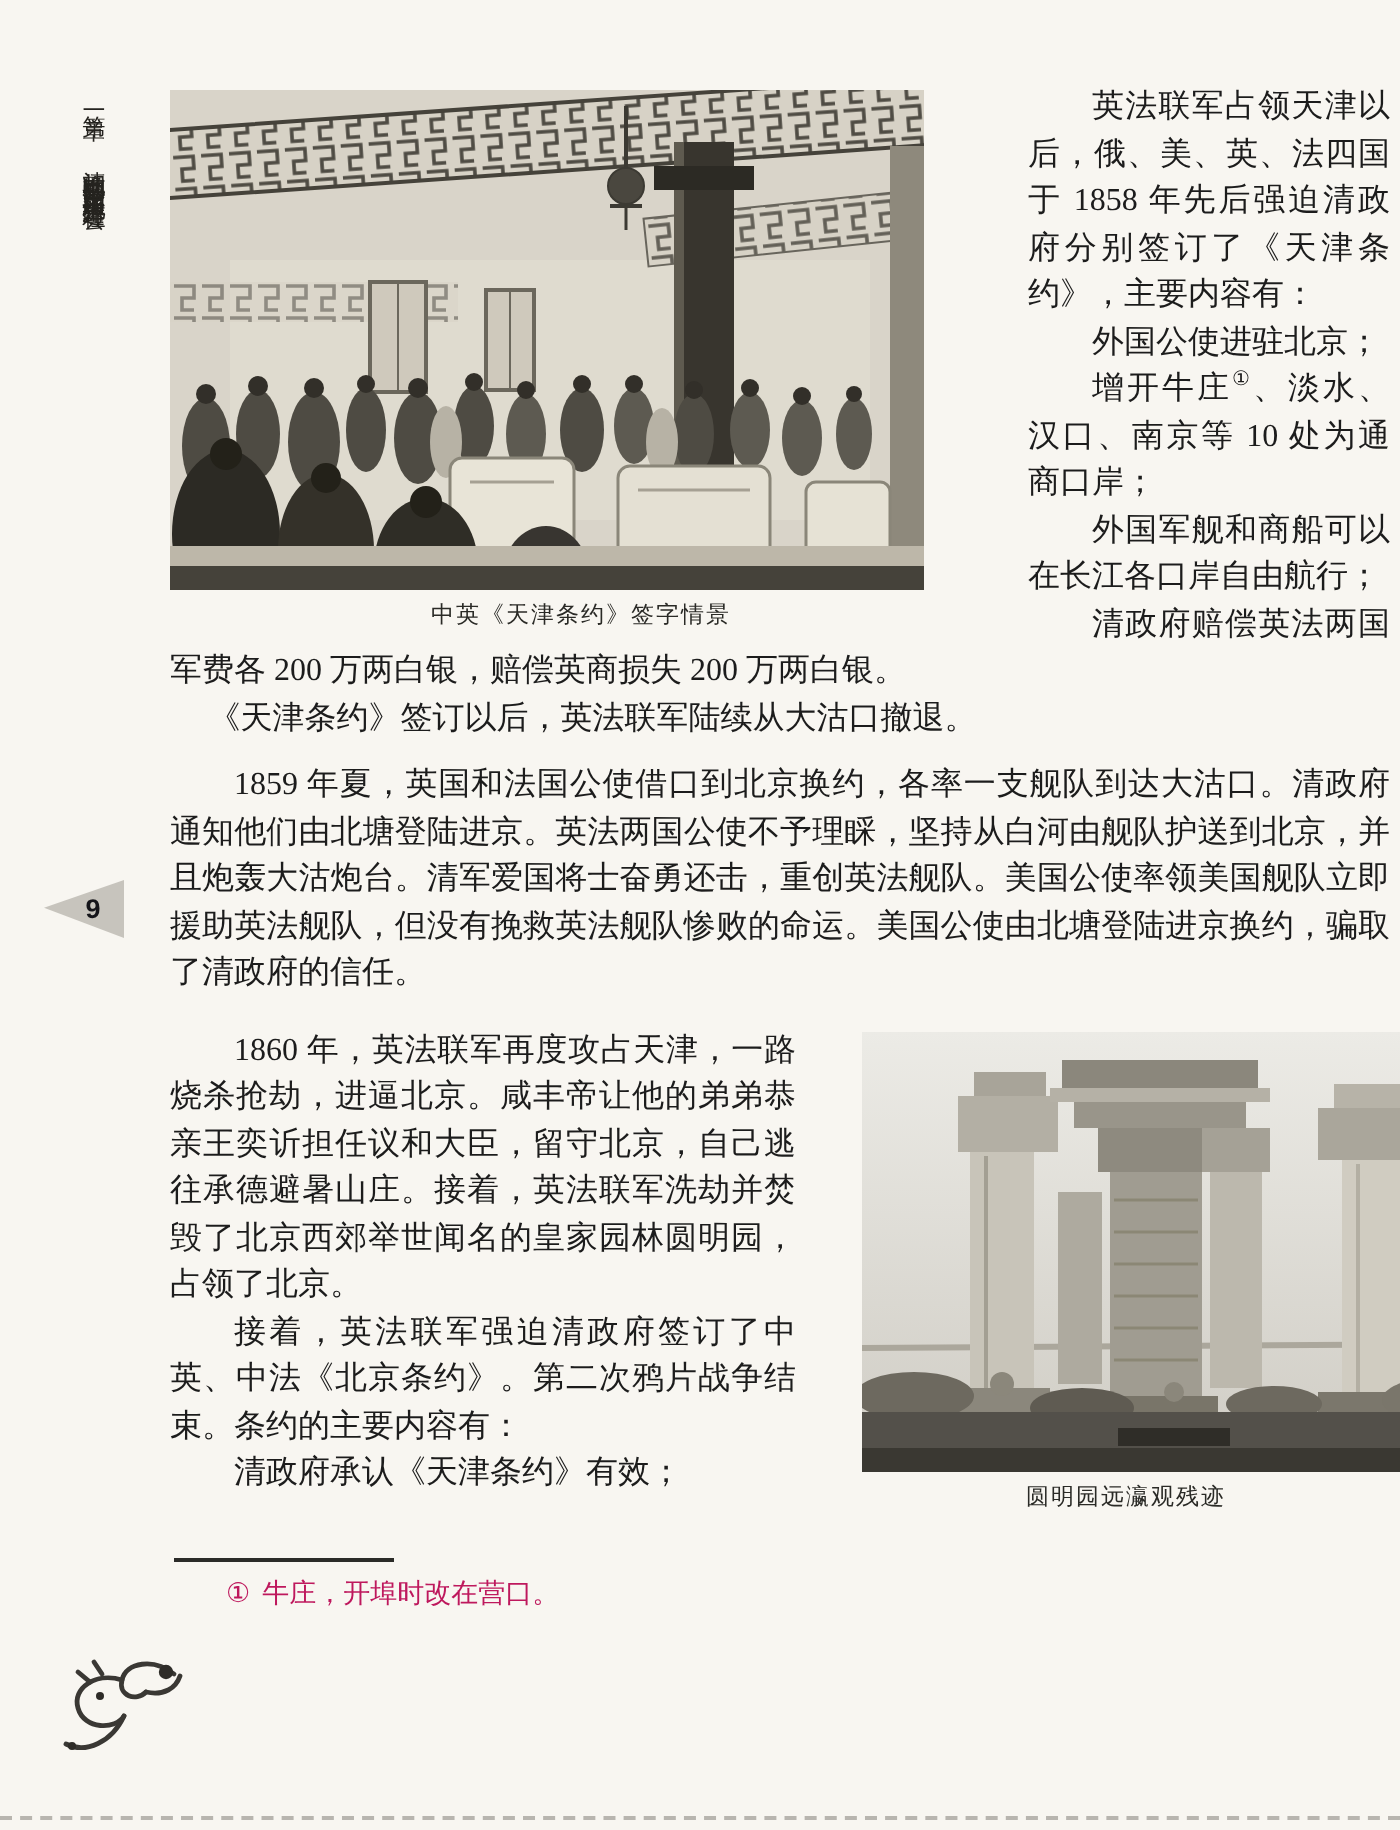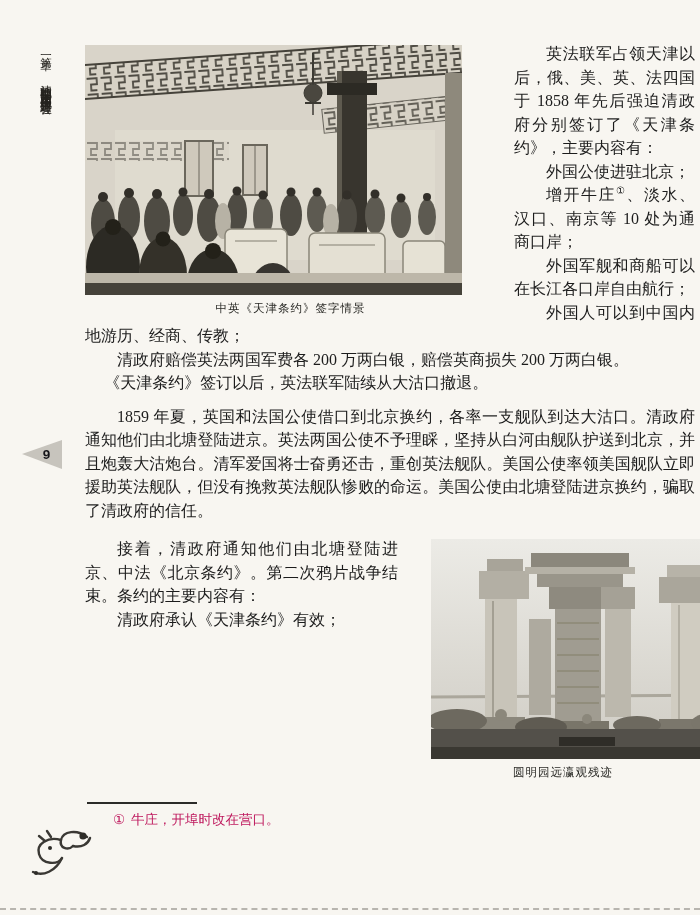--- a/index.html
+++ b/index.html
@@ -168,21 +168,20 @@
           <rect x="0" y="228" width="377" height="10" fill="#bdb7a9"></rect>
           <rect x="0" y="238" width="377" height="12" fill="#45423a"></rect>
         </svg>
         <span class="fig-caption">中英《天津条约》签字情景</span>
       </div>
 
       <p>英法联军占领天津以后，俄、美、英、法四国于 1858 年先后强迫清政府分别签订了《天津条约》，主要内容有：</p>
       <p>外国公使进驻北京；</p>
       <p><span>增开牛庄</span><sup class="note-ref">①</sup><span>、淡水、汉口、南京等 10 处为通商口岸；</span></p>
       <p>外国军舰和商船可以在长江各口岸自由航行；</p>
-      <p>外国人可以到中国内地游历、经商、传教；</p>
       <p>清政府赔偿英法两国军费各 200 万两白银，赔偿英商损失 200 万两白银。</p>
       <p class="small-indent">《天津条约》签订以后，英法联军陆续从大沽口撤退。</p>
       <p class="gap-top">1859 年夏，英国和法国公使借口到北京换约，各率一支舰队到达大沽口。清政府通知他们由北塘登陆进京。英法两国公使不予理睬，坚持从白河由舰队护送到北京，并且炮轰大沽炮台。清军爱国将士奋勇还击，重创英法舰队。美国公使率领美国舰队立即援助英法舰队，但没有挽救英法舰队惨败的命运。美国公使由北塘登陆进京换约，骗取了清政府的信任。</p>
     </div>
 
     <div class="section2">
 
       <div class="fig-right figure-frame">
         <svg width="302" height="220" viewBox="0 0 302 220">
           <defs>
@@ -240,21 +239,22 @@
             <circle cx="70" cy="176" r="6" fill="#8b877b"></circle>
             <circle cx="156" cy="180" r="5" fill="#8b877b"></circle>
           </g>
           <rect x="0" y="190" width="302" height="30" fill="#53504a"></rect>
           <rect x="0" y="208" width="302" height="12" fill="#3a3832"></rect>
           <rect x="128" y="198" width="56" height="9" fill="#2f2d28"></rect>
         </svg>
         <span class="fig-caption">圆明园远瀛观残迹</span>
       </div>
 
-      <p>接着，清政府通知他们由北塘登陆进京、中法《北京条约》。第二次鸦片战争结束。条约的主要内容有：</p>
+      <p>1860 年，英法联军再度攻占天津，一路烧杀抢劫，进逼北京。咸丰帝让他的弟弟恭亲王奕䜣担任议和大臣，留守北京，自己逃往承德避暑山庄。接着，英法联军洗劫并焚毁了北京西郊举世闻名的皇家园林圆明园，占领了北京。</p>
+      <p>接着，英法联军强迫清政府签订了中英、中法《北京条约》。第二次鸦片战争结束。条约的主要内容有：</p>
       <p>清政府承认《天津条约》有效；</p>
     </div>
 
     <div class="footnote-block">
       <div class="footnote-rule"></div>
       <div class="footnote">
         <span class="marker">①</span><span>牛庄，开埠时改在营口。</span>
       </div>
     </div>
   </div>

